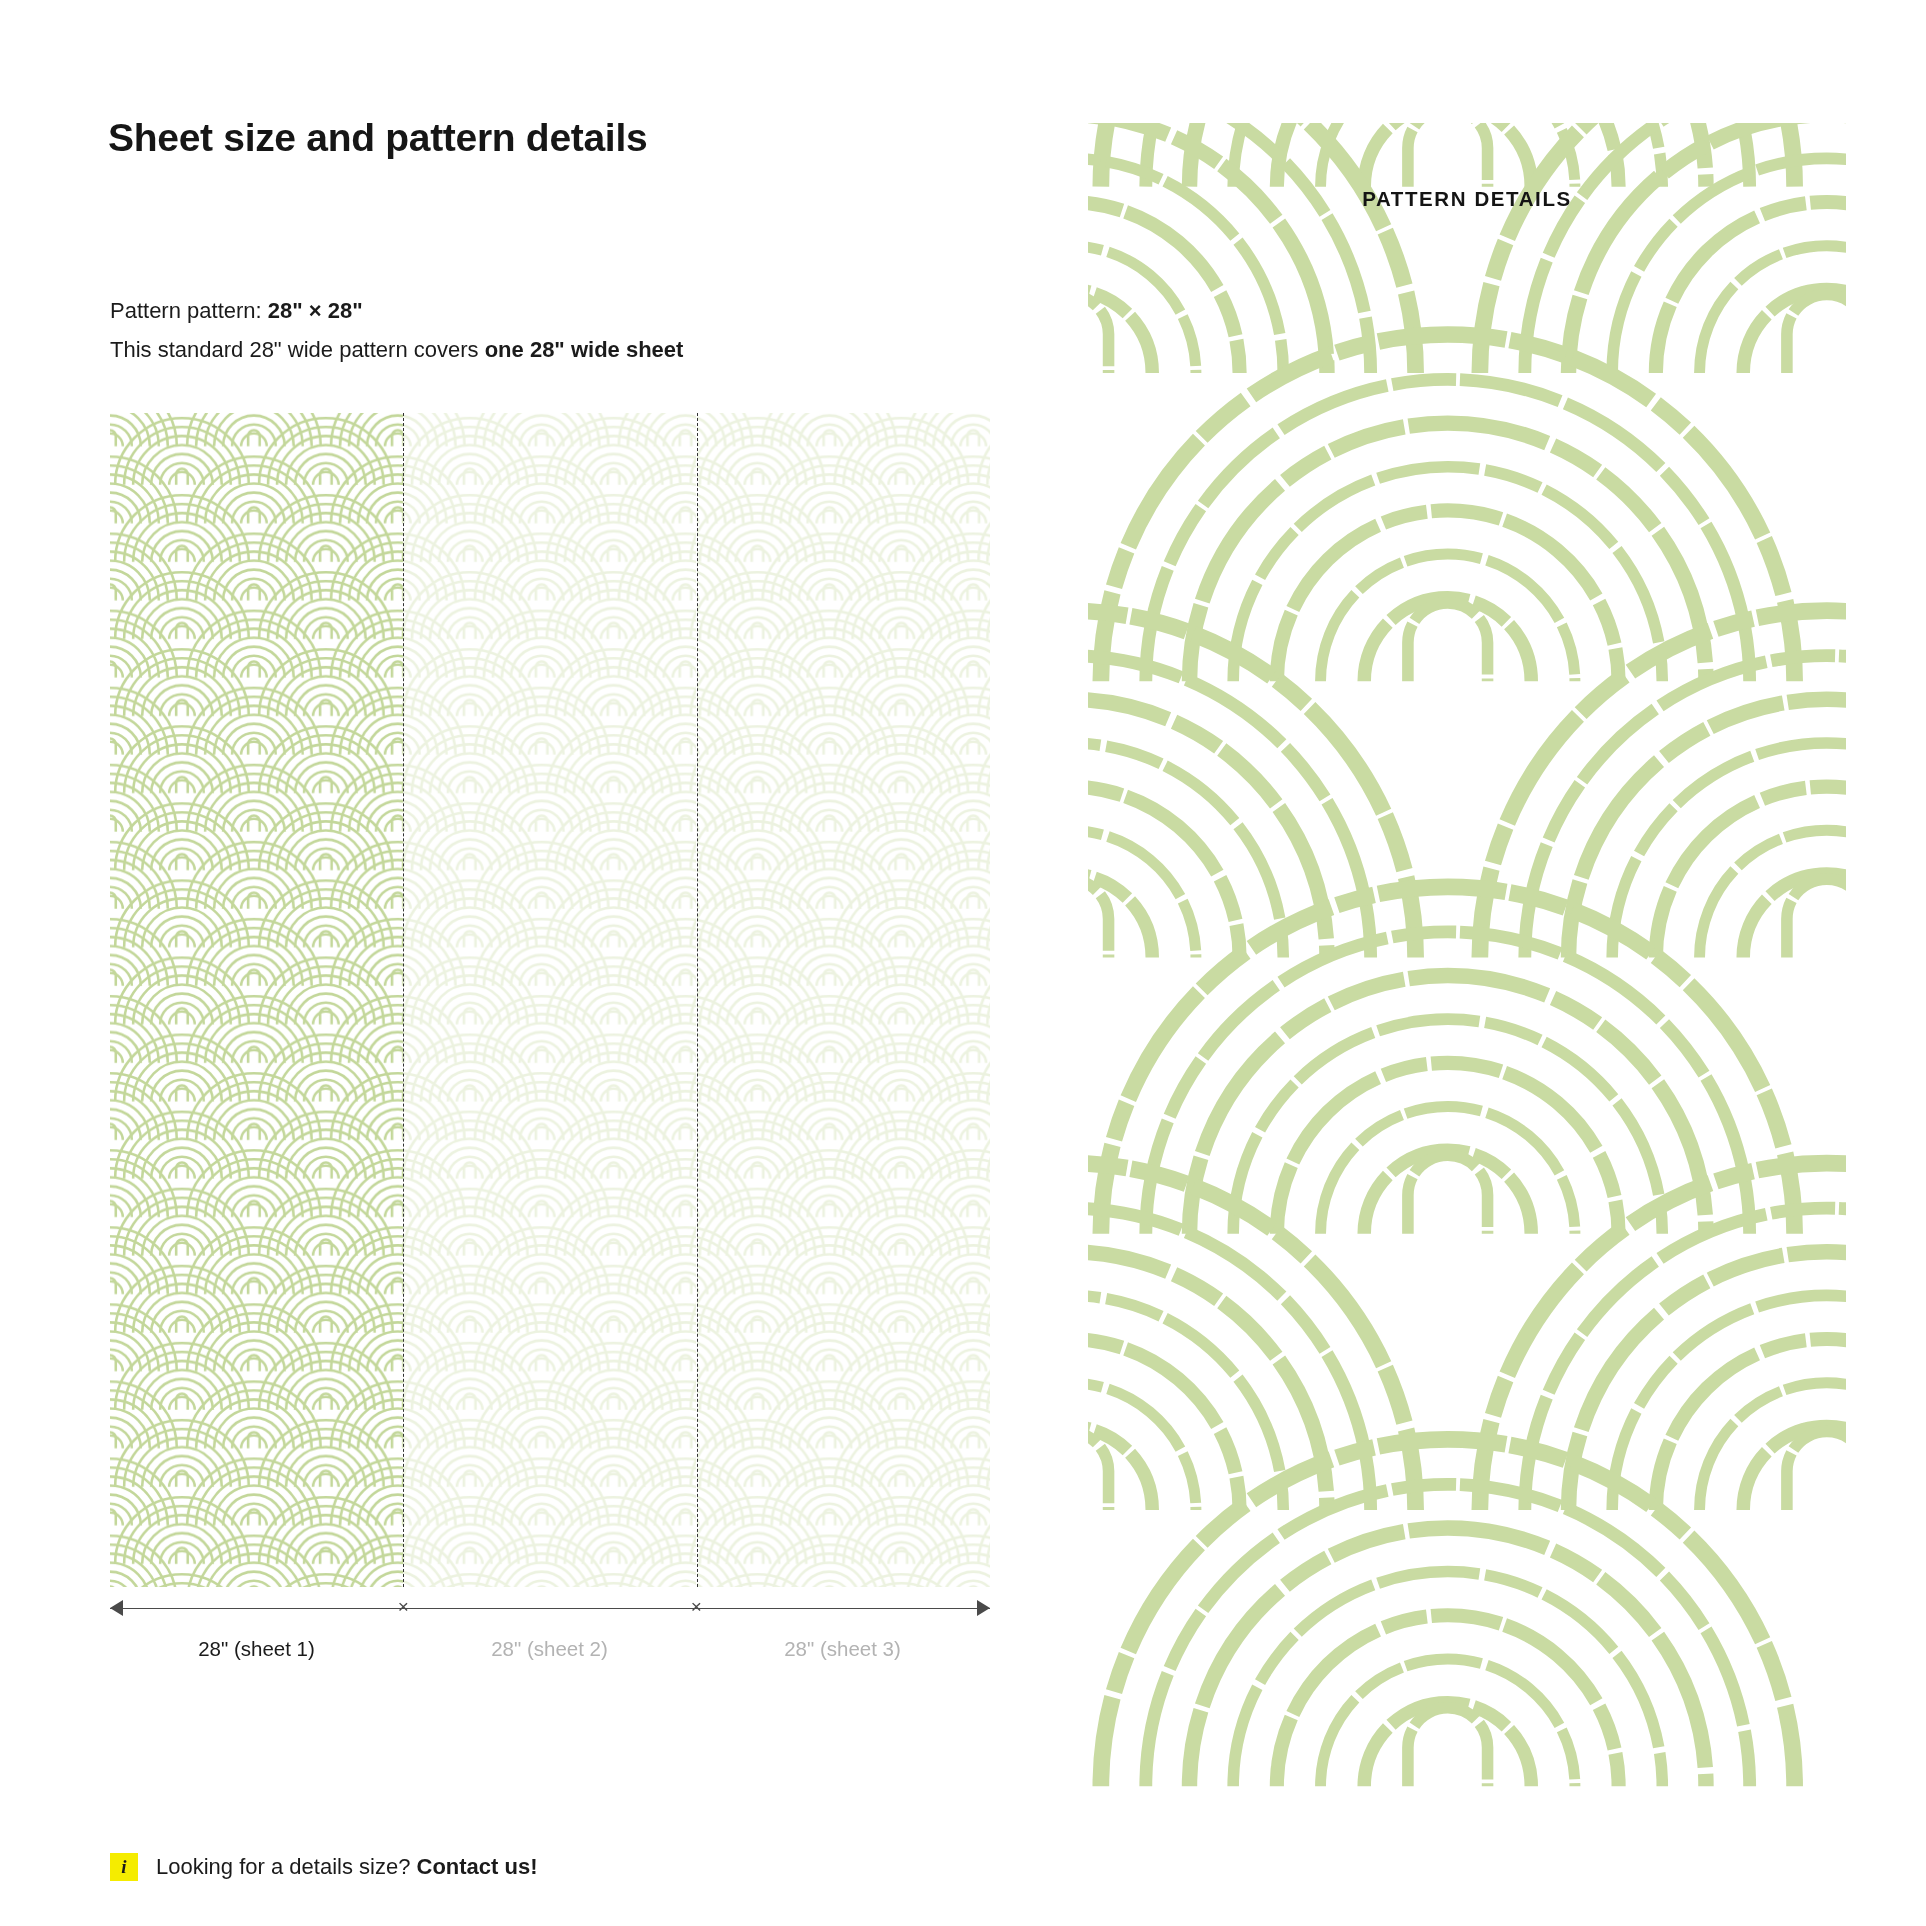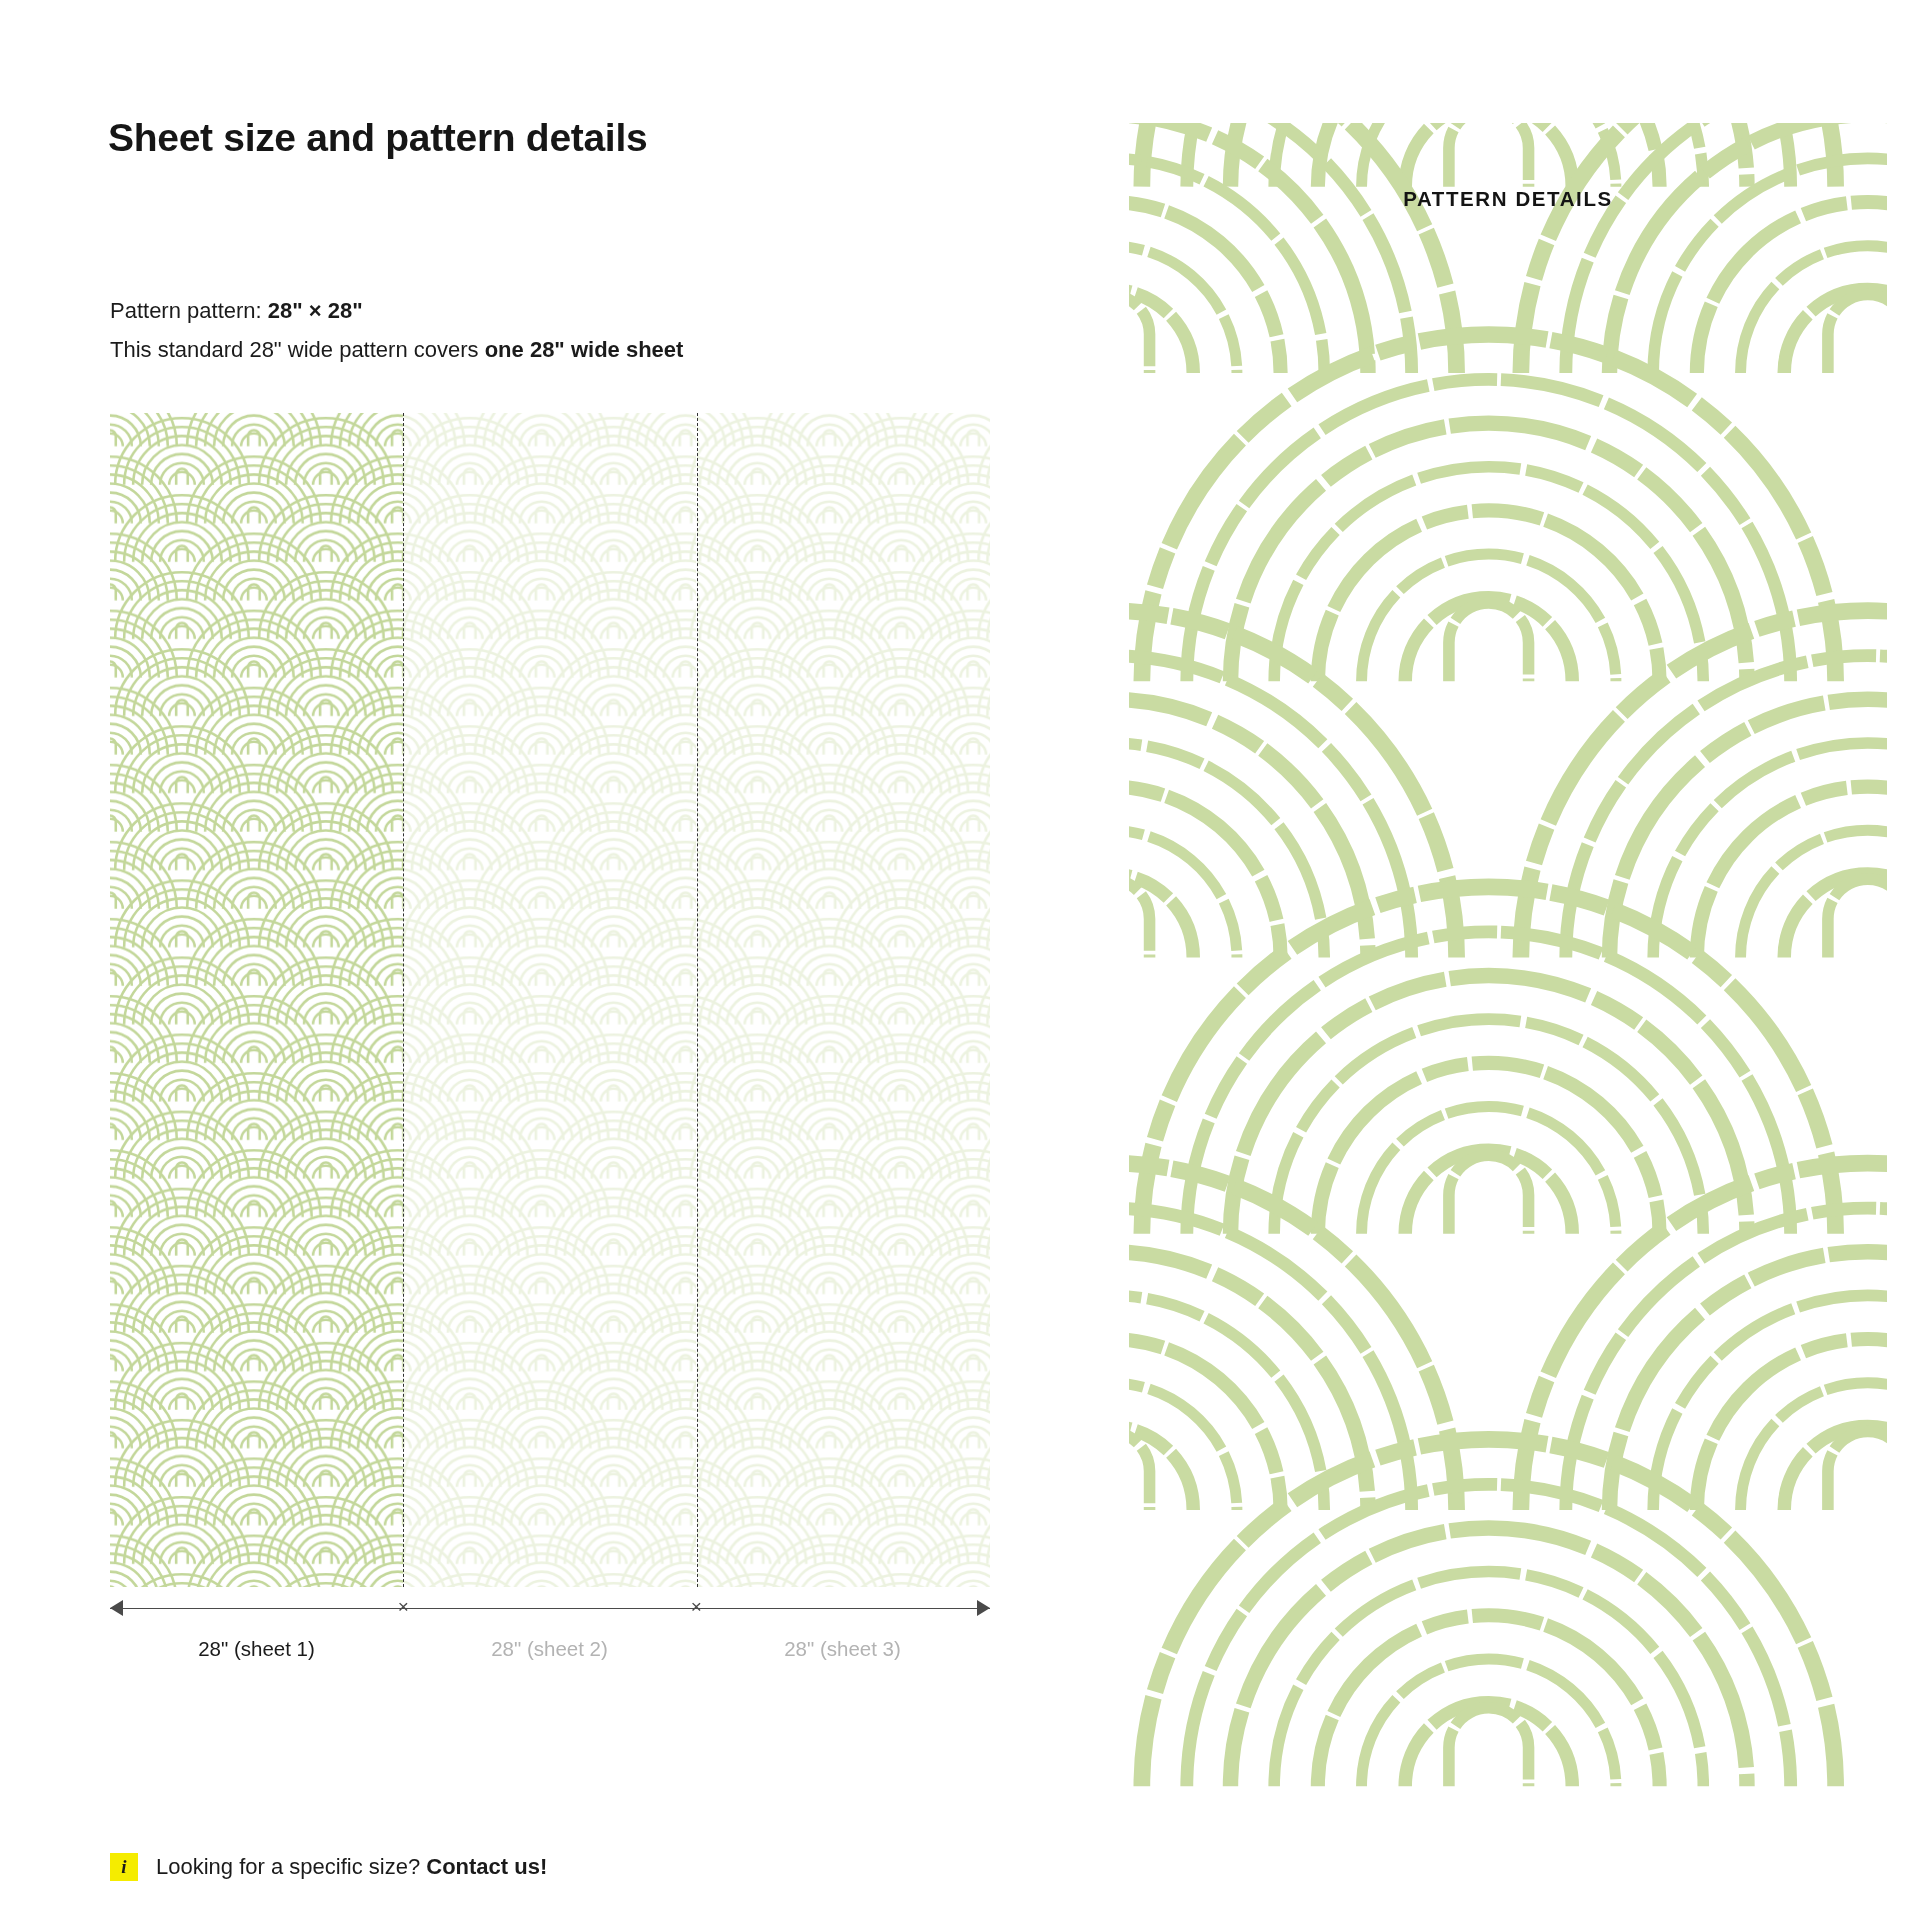--- a/index.html
+++ b/index.html
@@ -177,21 +177,21 @@
   }
   .footer-text {
     font-size: 22px;
     color: #1b1b1b;
   }
   .footer-text b { font-weight: bold; }
 
   
   .right-panel {
     position: absolute;
-    left: 1129px;
+    left: 1088px;
     top: 103px;
     width: 758px;
     height: 1791px;
     background: #f0abfc;
     overflow: hidden;
   }
   .detail-canvas {
     position: absolute;
     left: 0; top: 0;
     width: 758px;
@@ -284,21 +284,21 @@
 
     <div class="sheet-labels">
       <div class="sheet-label sl-1">28" (sheet 1)</div>
       <div class="sheet-label sl-2">28" (sheet 2)</div>
       <div class="sheet-label sl-3">28" (sheet 3)</div>
     </div>
 
     <div class="footer">
       <div class="info-badge">i</div>
       <div class="footer-text">
-        <span>Looking for a specific size? </span><b>Contact us!</b>
+        <span>Looking for a details size? </span><b>Contact us!</b>
       </div>
     </div>
   </div>
 
   <div class="right-panel">
     <svg class="detail-canvas" viewBox="0 0 1180 2790" preserveAspectRatio="xMidYMid slice">
       <defs>
         <g id="bigArc">
           <path d="M 20 560 A 540 540 0 0 1 1100 560" fill="none" stroke="#c9dba2" stroke-width="26" stroke-dasharray="140 9 60 7 200 6 90 11"></path>
           <path d="M 90 560 A 470 470 0 0 1 1030 560" fill="none" stroke="#c9dba2" stroke-width="20" stroke-dasharray="180 8 100 6 160 9"></path>

